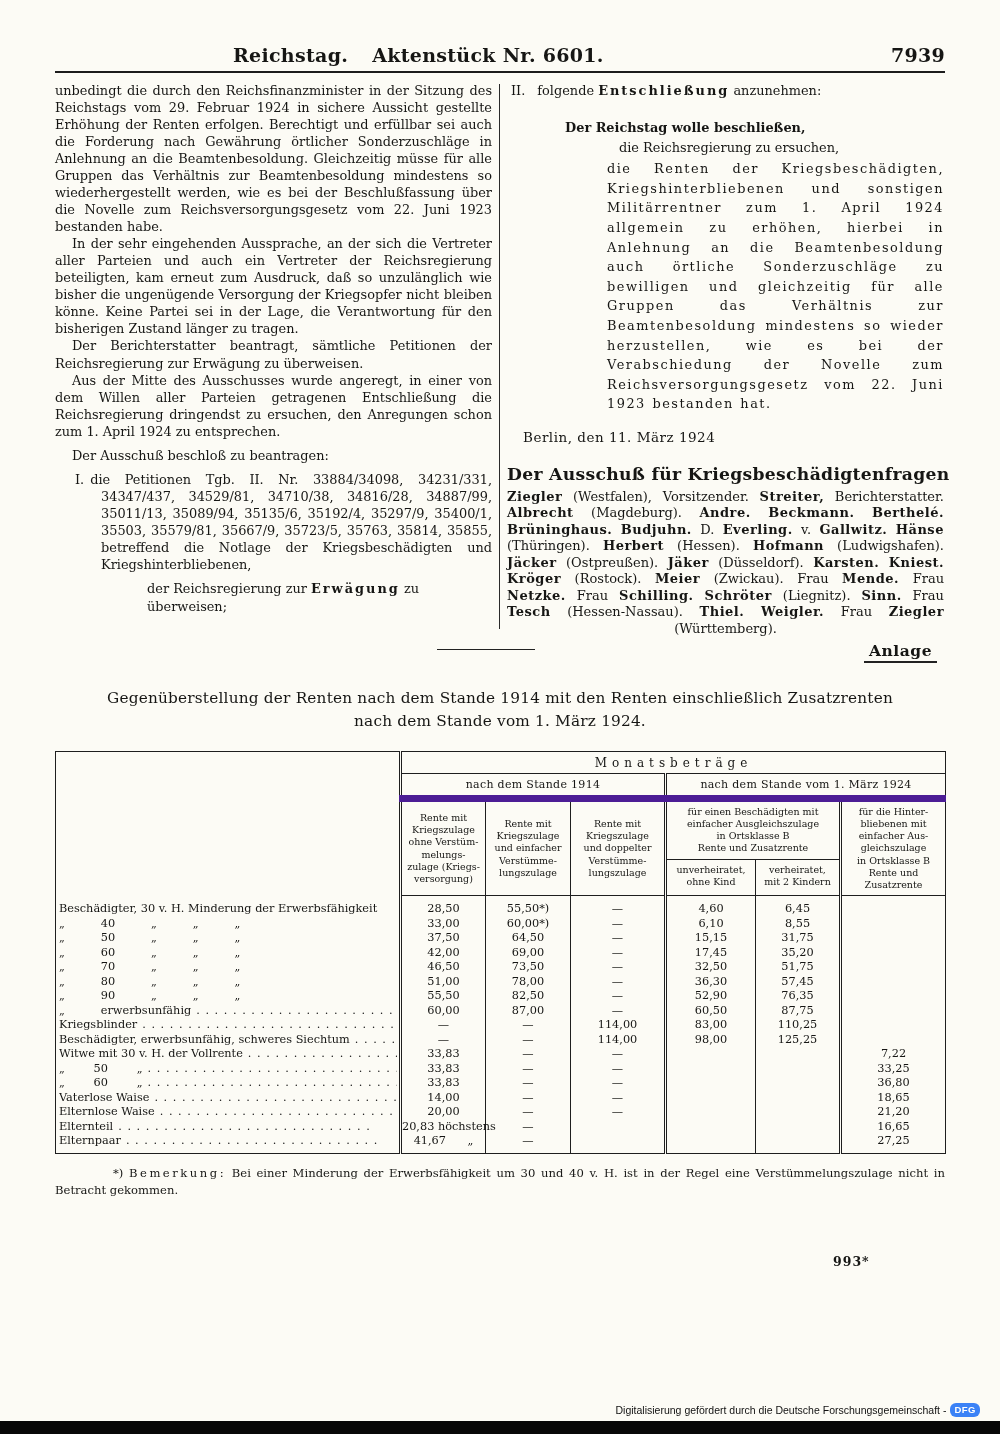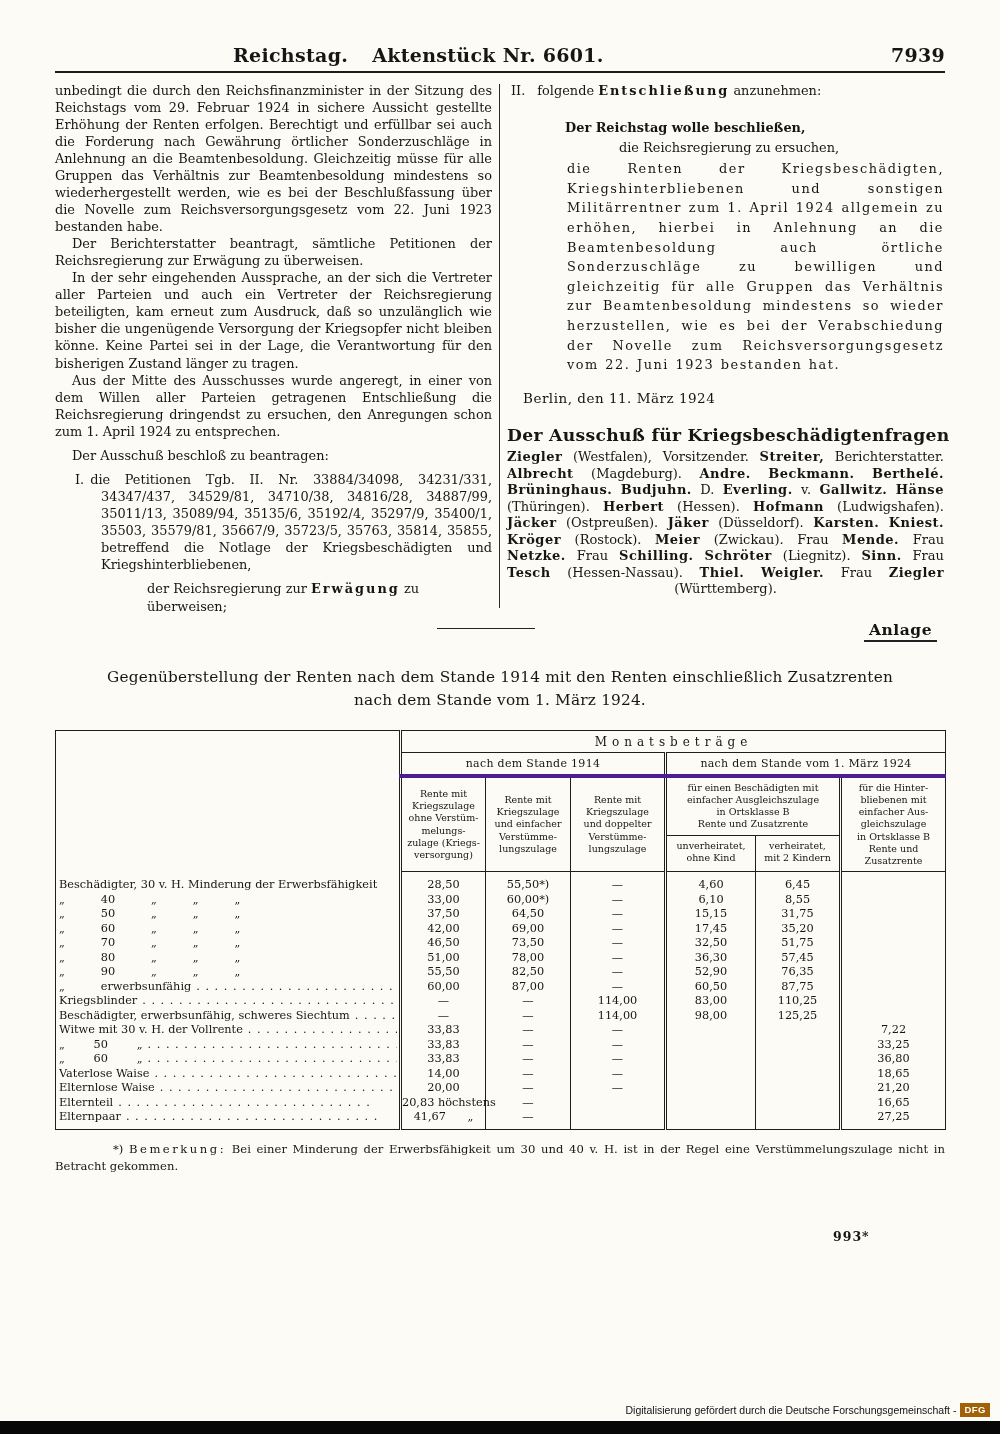--- a/index.html
+++ b/index.html
@@ -24,21 +24,21 @@
   .para.gap { margin-top:7px; }
   .petition-item { margin:7px 0 0 20px; padding-left:26px; text-indent:-26px; }
   .item-marker { margin-right:6px; }
   .closing { margin:7px 0 0 92px; width:275px; text-align:left; line-height:1.4; }
   .sperr { font-weight:bold; letter-spacing:2px; }
 
   .r-item { margin-left:4px; }
   .r-item .item-marker { margin-right:12px; }
   .r-line1 { margin-left:58px; margin-top:20px;font-weight:bold; }
   .r-line2 { margin-left:112px; margin-top:3px; }
-  .r-resolution { margin-left:60px; margin-top:3px; letter-spacing:1.5px; word-spacing:1px;
+  .r-resolution { margin-left:100px; margin-top:3px; letter-spacing:1.5px; word-spacing:1px;
                   line-height:1.52; text-align:justify; }
   .r-date { margin-top:15px; margin-left:16px; font-size:13.5px; letter-spacing:.5px; }
   .r-committee { margin-top:16px; font-size:17.2px; font-weight:bold; letter-spacing:.3px; white-space:nowrap; }
   .r-members { margin-top:3px; font-size:13px; line-height:1.27; text-align:justify; text-align-last:center; }
   .mname { letter-spacing:.5px; }
 
   
   .anlage-row { position:relative; height:36px; margin-top:2px; }
   .end-rule { position:absolute; left:382px; top:10px; width:98px; height:1px; background:#222; }
   .anlage { position:absolute; right:8px; top:2px; font-weight:bold; font-size:15.5px;
@@ -46,62 +46,62 @@
 
   
   .table-title { margin-top:12px; text-align:center; font-size:15.3px; line-height:1.5; letter-spacing:.2px; }
 
   
   .renten { border-collapse:collapse; table-layout:fixed; width:890px; margin-top:18px; border:1.4px solid #1e1e1e; }
   .renten th, .renten td { border-left:1px solid #1e1e1e; font-weight:normal; vertical-align:middle; }
   .renten .dbl { border-left:3px double #1e1e1e; }
   .lbl-head { border-bottom:none; }
   .monats { font-size:12px; letter-spacing:5px; text-align:center; padding:4px 0 3px 0; border-bottom:1px solid #1e1e1e; }
-  .grp { font-size:11px; text-align:center; padding:4px 2px; border-bottom:4px solid #4c1d95; letter-spacing:.3px; }
+  .grp { font-size:11px; text-align:center; padding:4px 2px; border-bottom:7px solid #4c1d95; letter-spacing:.3px; }
   .colhead { font-size:9.5px; text-align:center; white-space:pre-line; line-height:1.28; padding:4px 1px; border-bottom:1px solid #1e1e1e; }
   .subhead { font-size:9.5px; text-align:center; white-space:pre-line; line-height:1.3; padding:4px 1px 7px 1px; border-bottom:1px solid #1e1e1e; }
   .renten tbody td { font-size:11.3px; height:14.5px; line-height:14.5px; }
   .renten tbody tr:first-child td { padding-top:6px; }
   .renten tbody tr:last-child td { padding-bottom:4px; }
   .lbl { padding-left:3px; padding-right:2px; }
   .lblwrap { display:flex; align-items:baseline; overflow:hidden; }
   .lbl-text { white-space:pre; font-size:11.3px; }
   .dots { flex:1; overflow:hidden; white-space:nowrap; margin-left:5px; color:#222; }
   .dots::after { content:".  .  .  .  .  .  .  .  .  .  .  .  .  .  .  .  .  .  .  .  .  .  .  .  .  .  .  ."; letter-spacing:1px; }
   .val { text-align:center; white-space:pre; }
 
   
   .footnote { margin-top:11px; font-size:11.6px; line-height:1.5; text-indent:58px; text-align:justify; }
   .sperr2 { font-weight:normal; letter-spacing:2.5px; }
 
   .press-mark { margin-top:54px; margin-left:778px; font-weight:bold; font-size:12.5px; letter-spacing:1px; }
 
-  .digi { position:absolute; right:10px; bottom:17px; display:flex; align-items:center; gap:4px;
+  .digi { position:absolute; right:20px; bottom:17px; display:flex; align-items:center; gap:4px;
           font-family:"Liberation Sans","DejaVu Sans",sans-serif; font-size:10.5px; color:#111; }
   .dfg { color:#fff; font-weight:bold; font-size:9.5px; padding:1px 4px 2px 4px; letter-spacing:.5px;
          font-family:"Liberation Sans","DejaVu Sans",sans-serif; }
   .bottom-bar { position:absolute; left:0; right:0; bottom:0; height:13px; background:#070707; }
 </style>
 </head>
 <body>
 
 <div class="page">
 
   <header class="hdr">
     <span class="hdr-left">Reichstag.</span>
     <span class="hdr-center">Aktenstück Nr. 6601.</span>
     <span class="hdr-page">7939</span>
   </header>
   <div class="hdr-rule"></div>
 
   <div class="cols">
     <div class="col left" id="leftCol">
         <p class="para">unbedingt die durch den Reichsfinanzminister in der Sitzung des Reichstags vom 29. Februar 1924 in sichere Aussicht gestellte Erhöhung der Renten erfolgen. Berechtigt und erfüllbar sei auch die Forderung nach Gewährung örtlicher Sonderzuschläge in Anlehnung an die Beamtenbesoldung. Gleichzeitig müsse für alle Gruppen das Verhältnis zur Beamtenbesoldung mindestens so wiederhergestellt werden, wie es bei der Beschlußfassung über die Novelle zum Reichsversorgungsgesetz vom 22. Juni 1923 bestanden habe.</p>
+        <p class="para indent">In der sehr eingehenden Aussprache, an der sich die Vertreter aller Parteien und auch ein Vertreter der Reichsregierung beteiligten, kam erneut zum Ausdruck, daß so unzulänglich wie bisher die ungenügende Versorgung der Kriegsopfer nicht bleiben könne. Keine Partei sei in der Lage, die Verantwortung für den bisherigen Zustand länger zu tragen.</p>
         <p class="para indent">Der Berichterstatter beantragt, sämtliche Petitionen der Reichsregierung zur Erwägung zu überweisen.</p>
-        <p class="para indent">In der sehr eingehenden Aussprache, an der sich die Vertreter aller Parteien und auch ein Vertreter der Reichsregierung beteiligten, kam erneut zum Ausdruck, daß so unzulänglich wie bisher die ungenügende Versorgung der Kriegsopfer nicht bleiben könne. Keine Partei sei in der Lage, die Verantwortung für den bisherigen Zustand länger zu tragen.</p>
         <p class="para indent">Aus der Mitte des Ausschusses wurde angeregt, in einer von dem Willen aller Parteien getragenen Entschließung die Reichsregierung dringendst zu ersuchen, den Anregungen schon zum 1. April 1924 zu entsprechen.</p>
         <p class="para indent gap">Der Ausschuß beschloß zu beantragen:</p>
         <p class="petition-item"><span class="item-marker">I.</span>die Petitionen Tgb. II. Nr. 33884/34098, 34231/331, 34347/437, 34529/81, 34710/38, 34816/28, 34887/99, 35011/13, 35089/94, 35135/6, 35192/4, 35297/9, 35400/1, 35503, 35579/81, 35667/9, 35723/5, 35763, 35814, 35855, betreffend die Notlage der Kriegsbeschädigten und Kriegshinterbliebenen,</p>
         <p class="closing">der Reichsregierung zur <b class="sperr">Erwägung</b> zu überweisen;</p>
       </div>
     <div class="divider"></div>
     <div class="col right">
       <p class="r-item"><span class="item-marker">II.</span><span>folgende </span><b class="sperr">Entschließung</b><span> anzunehmen:</span></p>
       <p class="r-line1">Der Reichstag wolle beschließen,</p>
       <p class="r-line2">die Reichsregierung zu ersuchen,</p>
@@ -411,17 +411,17 @@
         </tr>
       </tbody>
     </table>
 
   <p class="footnote"><span>*) </span><b class="sperr2">Bemerkung:</b><span> Bei einer Minderung der Erwerbsfähigkeit um 30 und 40 v. H. ist in der Regel eine Verstümmelungszulage nicht in Betracht gekommen.</span></p>
 
   <div class="press-mark">993*</div>
 
   <div class="digi">
     <span>Digitalisierung gefördert durch die Deutsche Forschungsgemeinschaft -</span>
-    <span class="dfg" style="background-color: #a16207;">DFG</span>
+    <span class="dfg" style="background-color: #3b82f6; border-radius: 6px;">DFG</span>
   </div>
   <div class="bottom-bar"></div>
 
 </div>
 
 </body></html>

